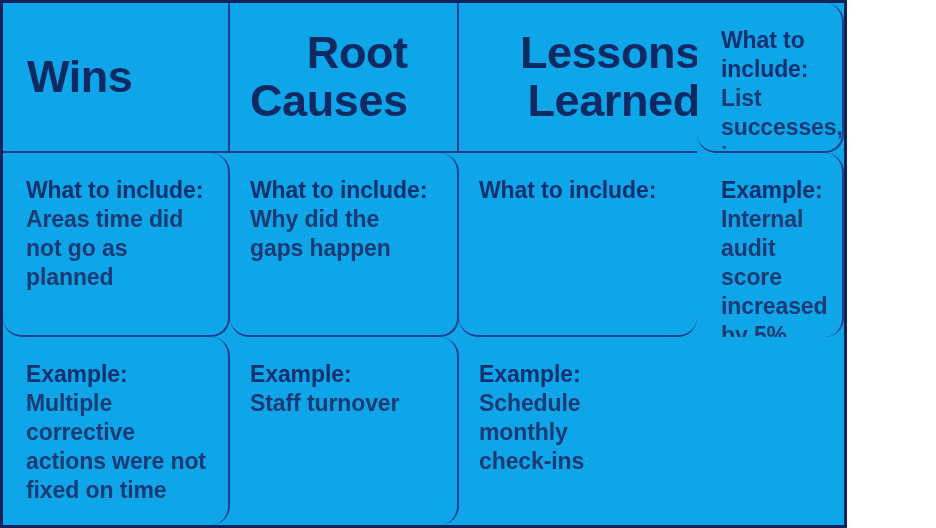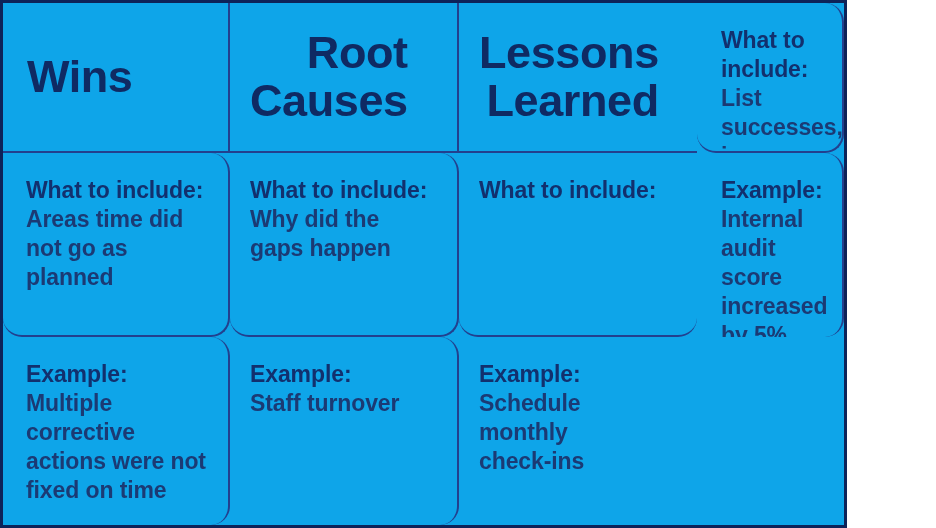--- a/index.html
+++ b/index.html
@@ -38,21 +38,21 @@
   }
 
   .cell {
     position: relative;
     box-sizing: border-box;
     overflow: hidden;
     border-right: 2px solid #23408e;
     border-bottom: 2px solid #23408e;
     padding: 0;
   }
-  .cell.lastcol { border-right: none; }
+  .cell.lastcol { border-right: none; padding-left: 41px; }
   .cell.lastrow { border-bottom: none; }
 
   
   .head-cell {
     display: flex;
     align-items: center;
   }
   .head-title {
     display: block;
     padding: 0 6px 0 24px;

